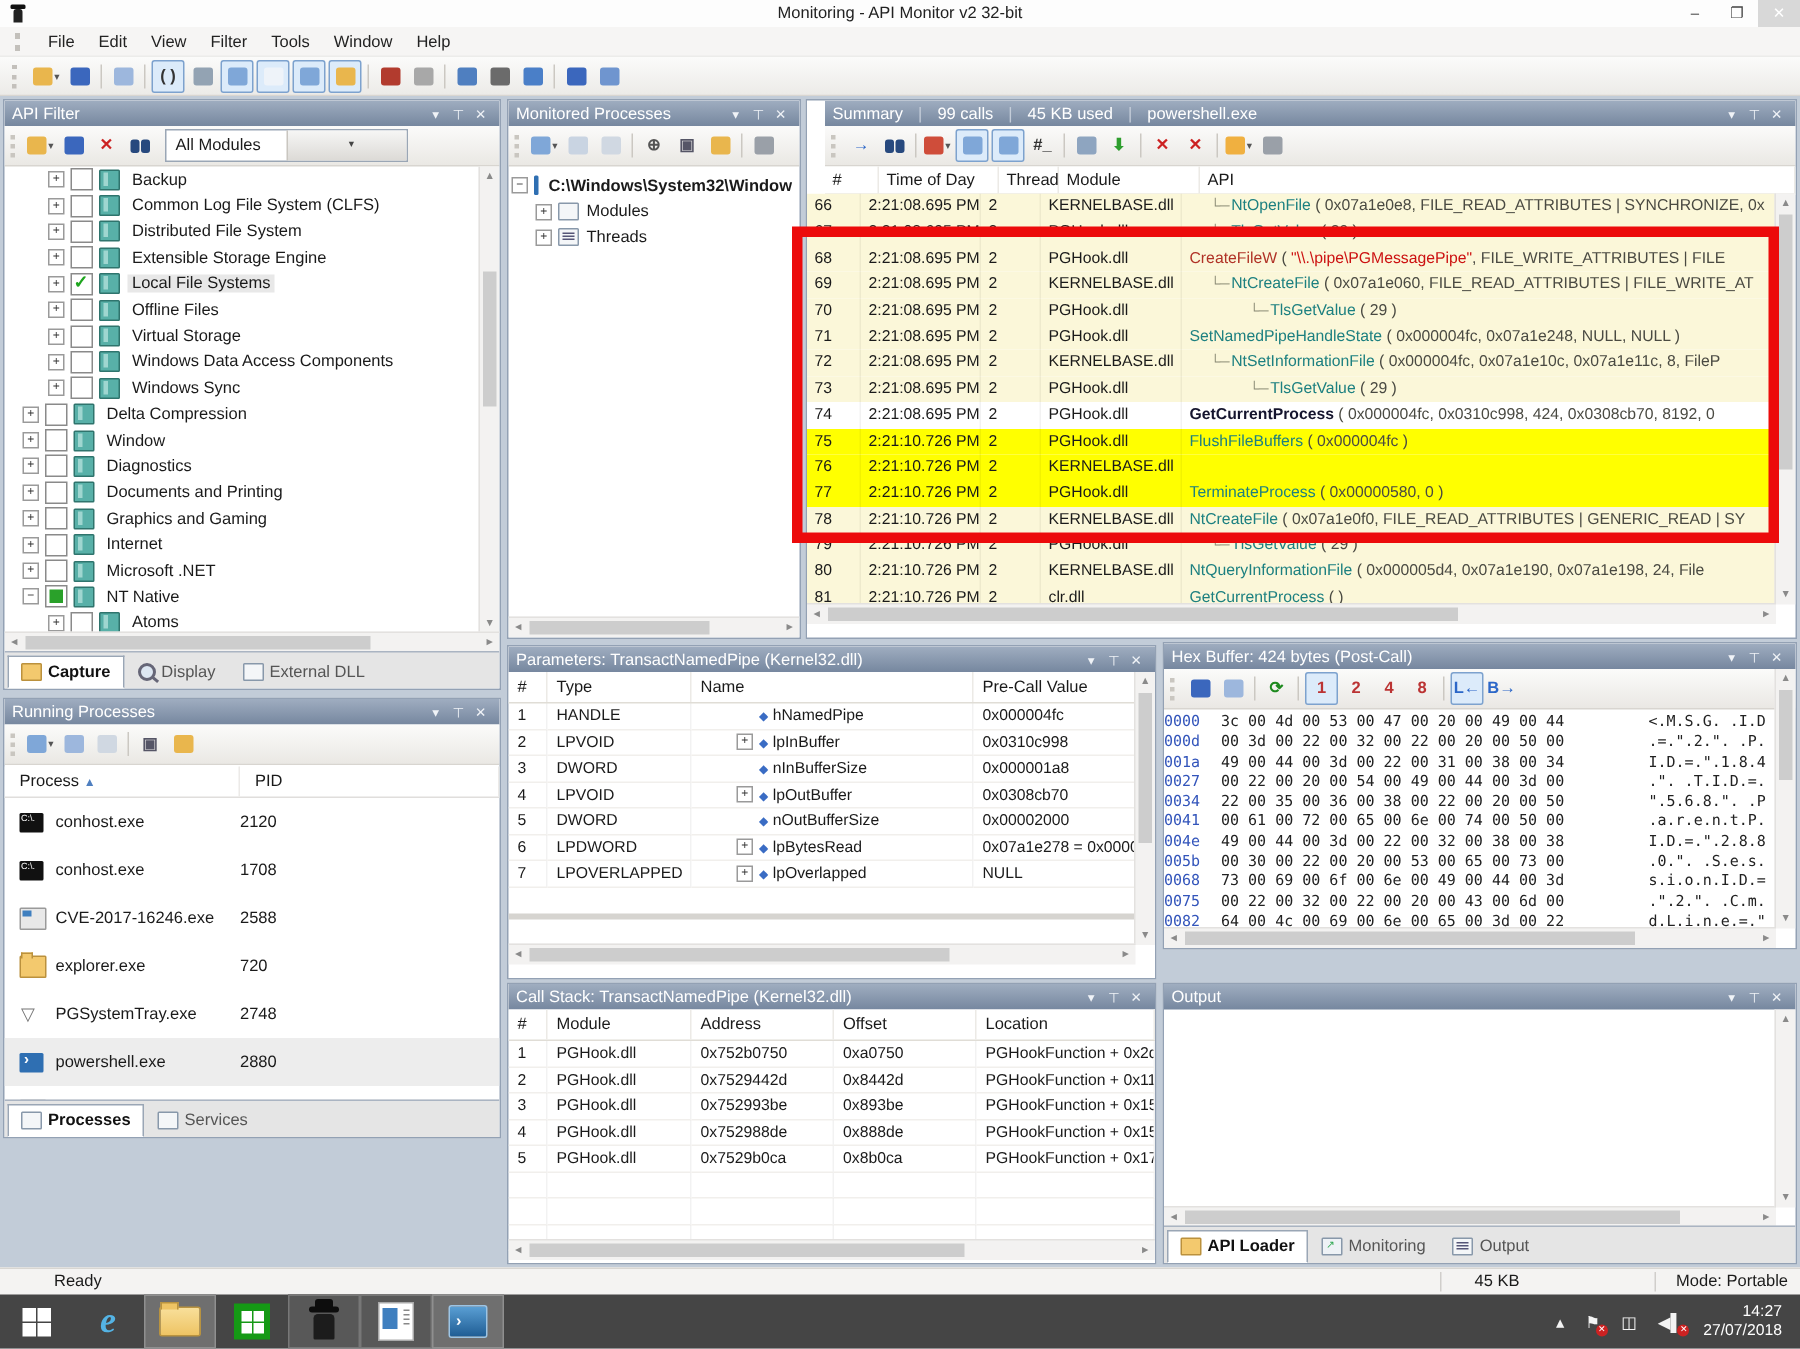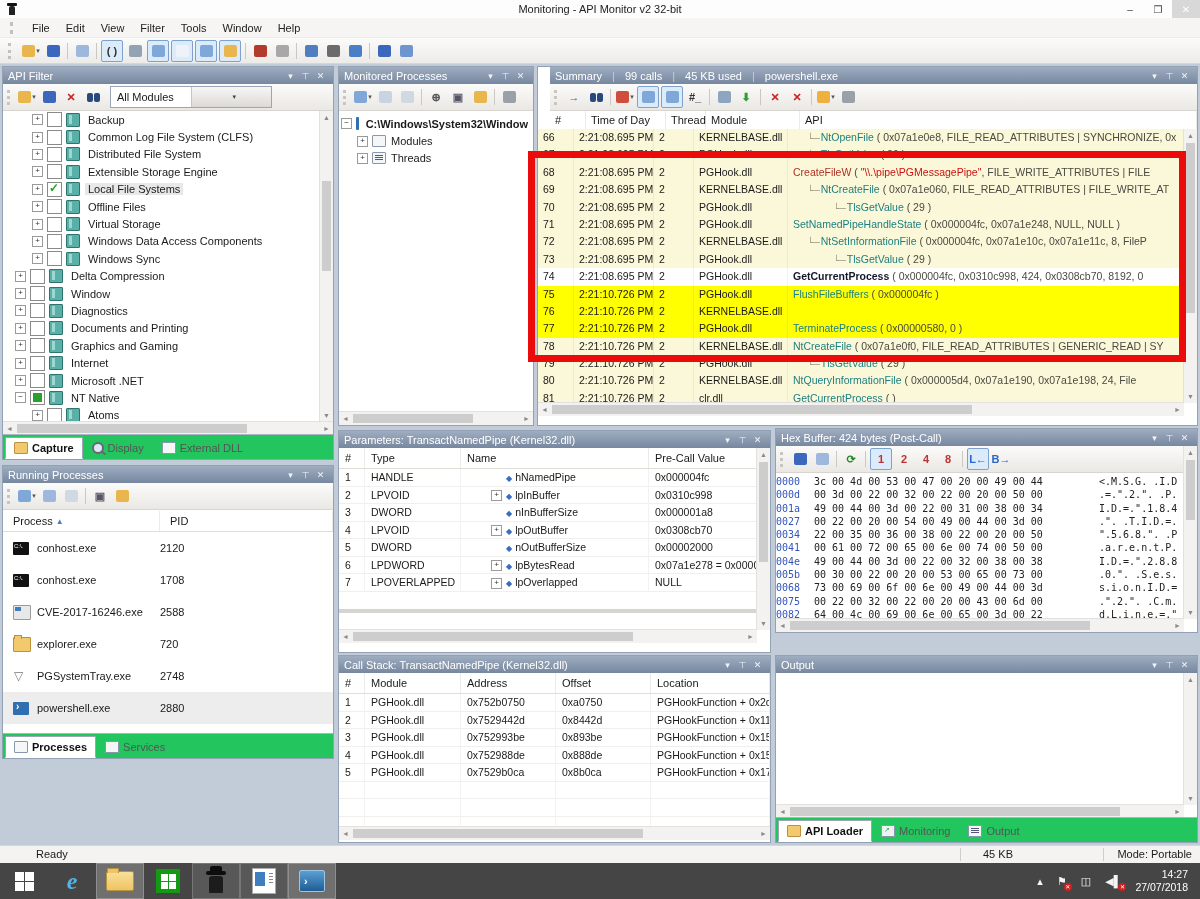--- a/index.html
+++ b/index.html
@@ -57,21 +57,21 @@
   .prow{display:grid;grid-template-columns:34px 123px 1fr;height:32px;align-items:center;}
   .prow.sel{background:#ededed;}
   .pic{width:16px;height:13px;margin-left:10px;border-radius:1px;position:relative;}
   .pic.console{background:#111;} .pic.console::after{content:"C:\\.";color:#fff;font-size:6px;position:absolute;left:1px;top:1px;}
   .pic.window{background:#e8e8e8;border:1px solid #9a9a9a;} .pic.window::after{content:"";position:absolute;left:1px;top:1px;width:6px;height:4px;background:#3f7fbf;}
   .pic.folder{background:#f3c96e;border:1px solid #bb913d;} .pic.folder::before{content:"";position:absolute;left:0;top:-3px;width:6px;height:3px;background:#f3c96e;border:1px solid #bb913d;border-bottom:none;}
   .pic.triangle{background:none;} .pic.triangle::after{content:"\25BD";color:#777;font-size:12px;position:absolute;left:1px;top:-1px;}
   .pic.powershell{background:#2f6fb2;} .pic.powershell::after{content:"\203A";color:#fff;font-weight:bold;font-size:10px;position:absolute;left:3px;top:-1px;}
   .pic.vm{background:#7d7d7d;} .pic.vm::after{content:"vm";color:#fff;font-size:7px;position:absolute;left:2px;top:2px;}
   
-  .tabsbar{position:absolute;left:0;right:0;bottom:0;height:24px;background:#22c55e;display:flex;align-items:flex-end;padding-left:2px;border-top:1px solid #aab4c2;}
+  .tabsbar{position:absolute;left:0;right:0;bottom:0;height:24px;background:#e5e5e5;display:flex;align-items:flex-end;padding-left:2px;border-top:1px solid #aab4c2;}
   .tab{height:20px;display:flex;align-items:center;padding:0 8px;color:#555;gap:4px;border:1px solid transparent;}
   .tab.active{background:#fff;border:1px solid #9aa6b5;border-bottom:1px solid #fff;color:#111;font-weight:bold;}
   .mini{width:12px;height:10px;border-radius:1px;flex:none;}
   .mini.fold{background:#f3c96e;border:1px solid #bb913d;}
   .mini.mag{width:8px;height:8px;border:2px solid #667;border-radius:50%;position:relative;background:#dde7f2;}
   .mini.mag::after{content:"";position:absolute;width:5px;height:2px;background:#667;right:-4px;bottom:-2px;transform:rotate(40deg);}
   .mini.win{background:#f4f6f8;border:1px solid #8898aa;} 
   .mini.chart{background:#eef2f6;border:1px solid #8898aa;position:relative;} .mini.chart::after{content:"\2197";font-size:7px;color:#33aa55;position:absolute;left:2px;top:0;}
   .mini.list{background:#f4f6f8;border:1px solid #8898aa;position:relative;} .mini.list::after{content:"";position:absolute;left:2px;top:2px;right:2px;height:1px;background:#557;box-shadow:0 2px 0 #557,0 4px 0 #557;}
   

